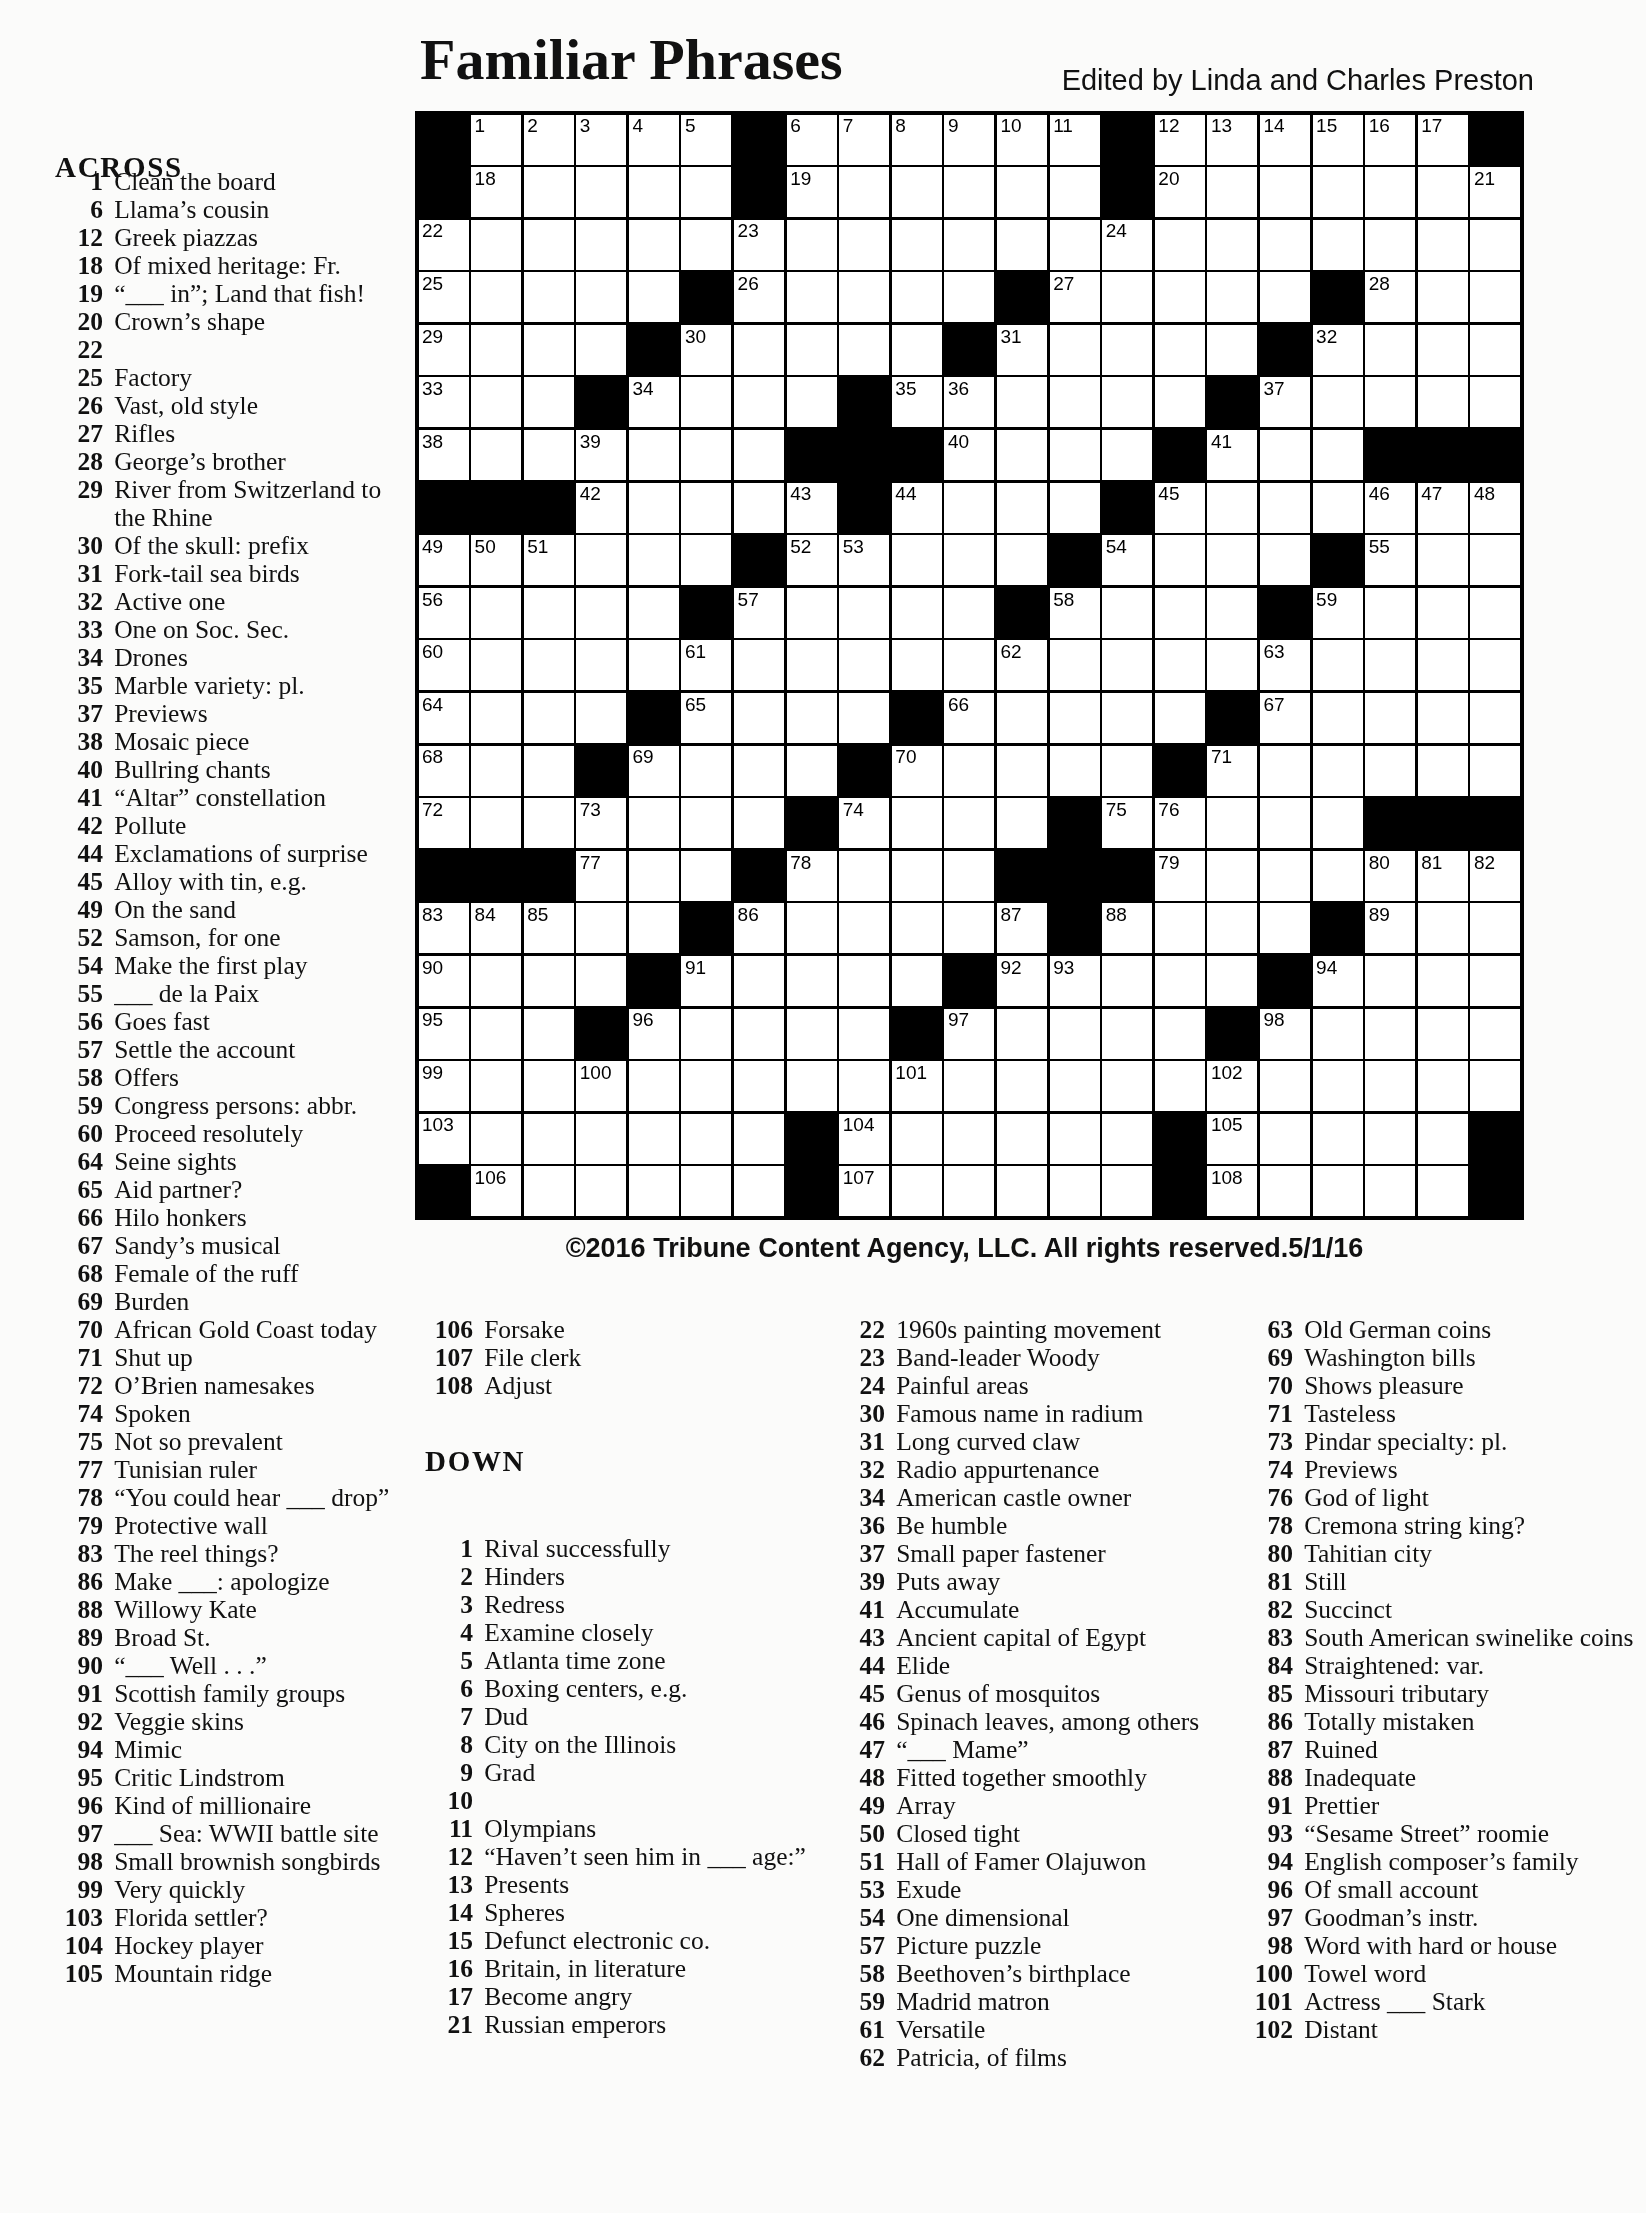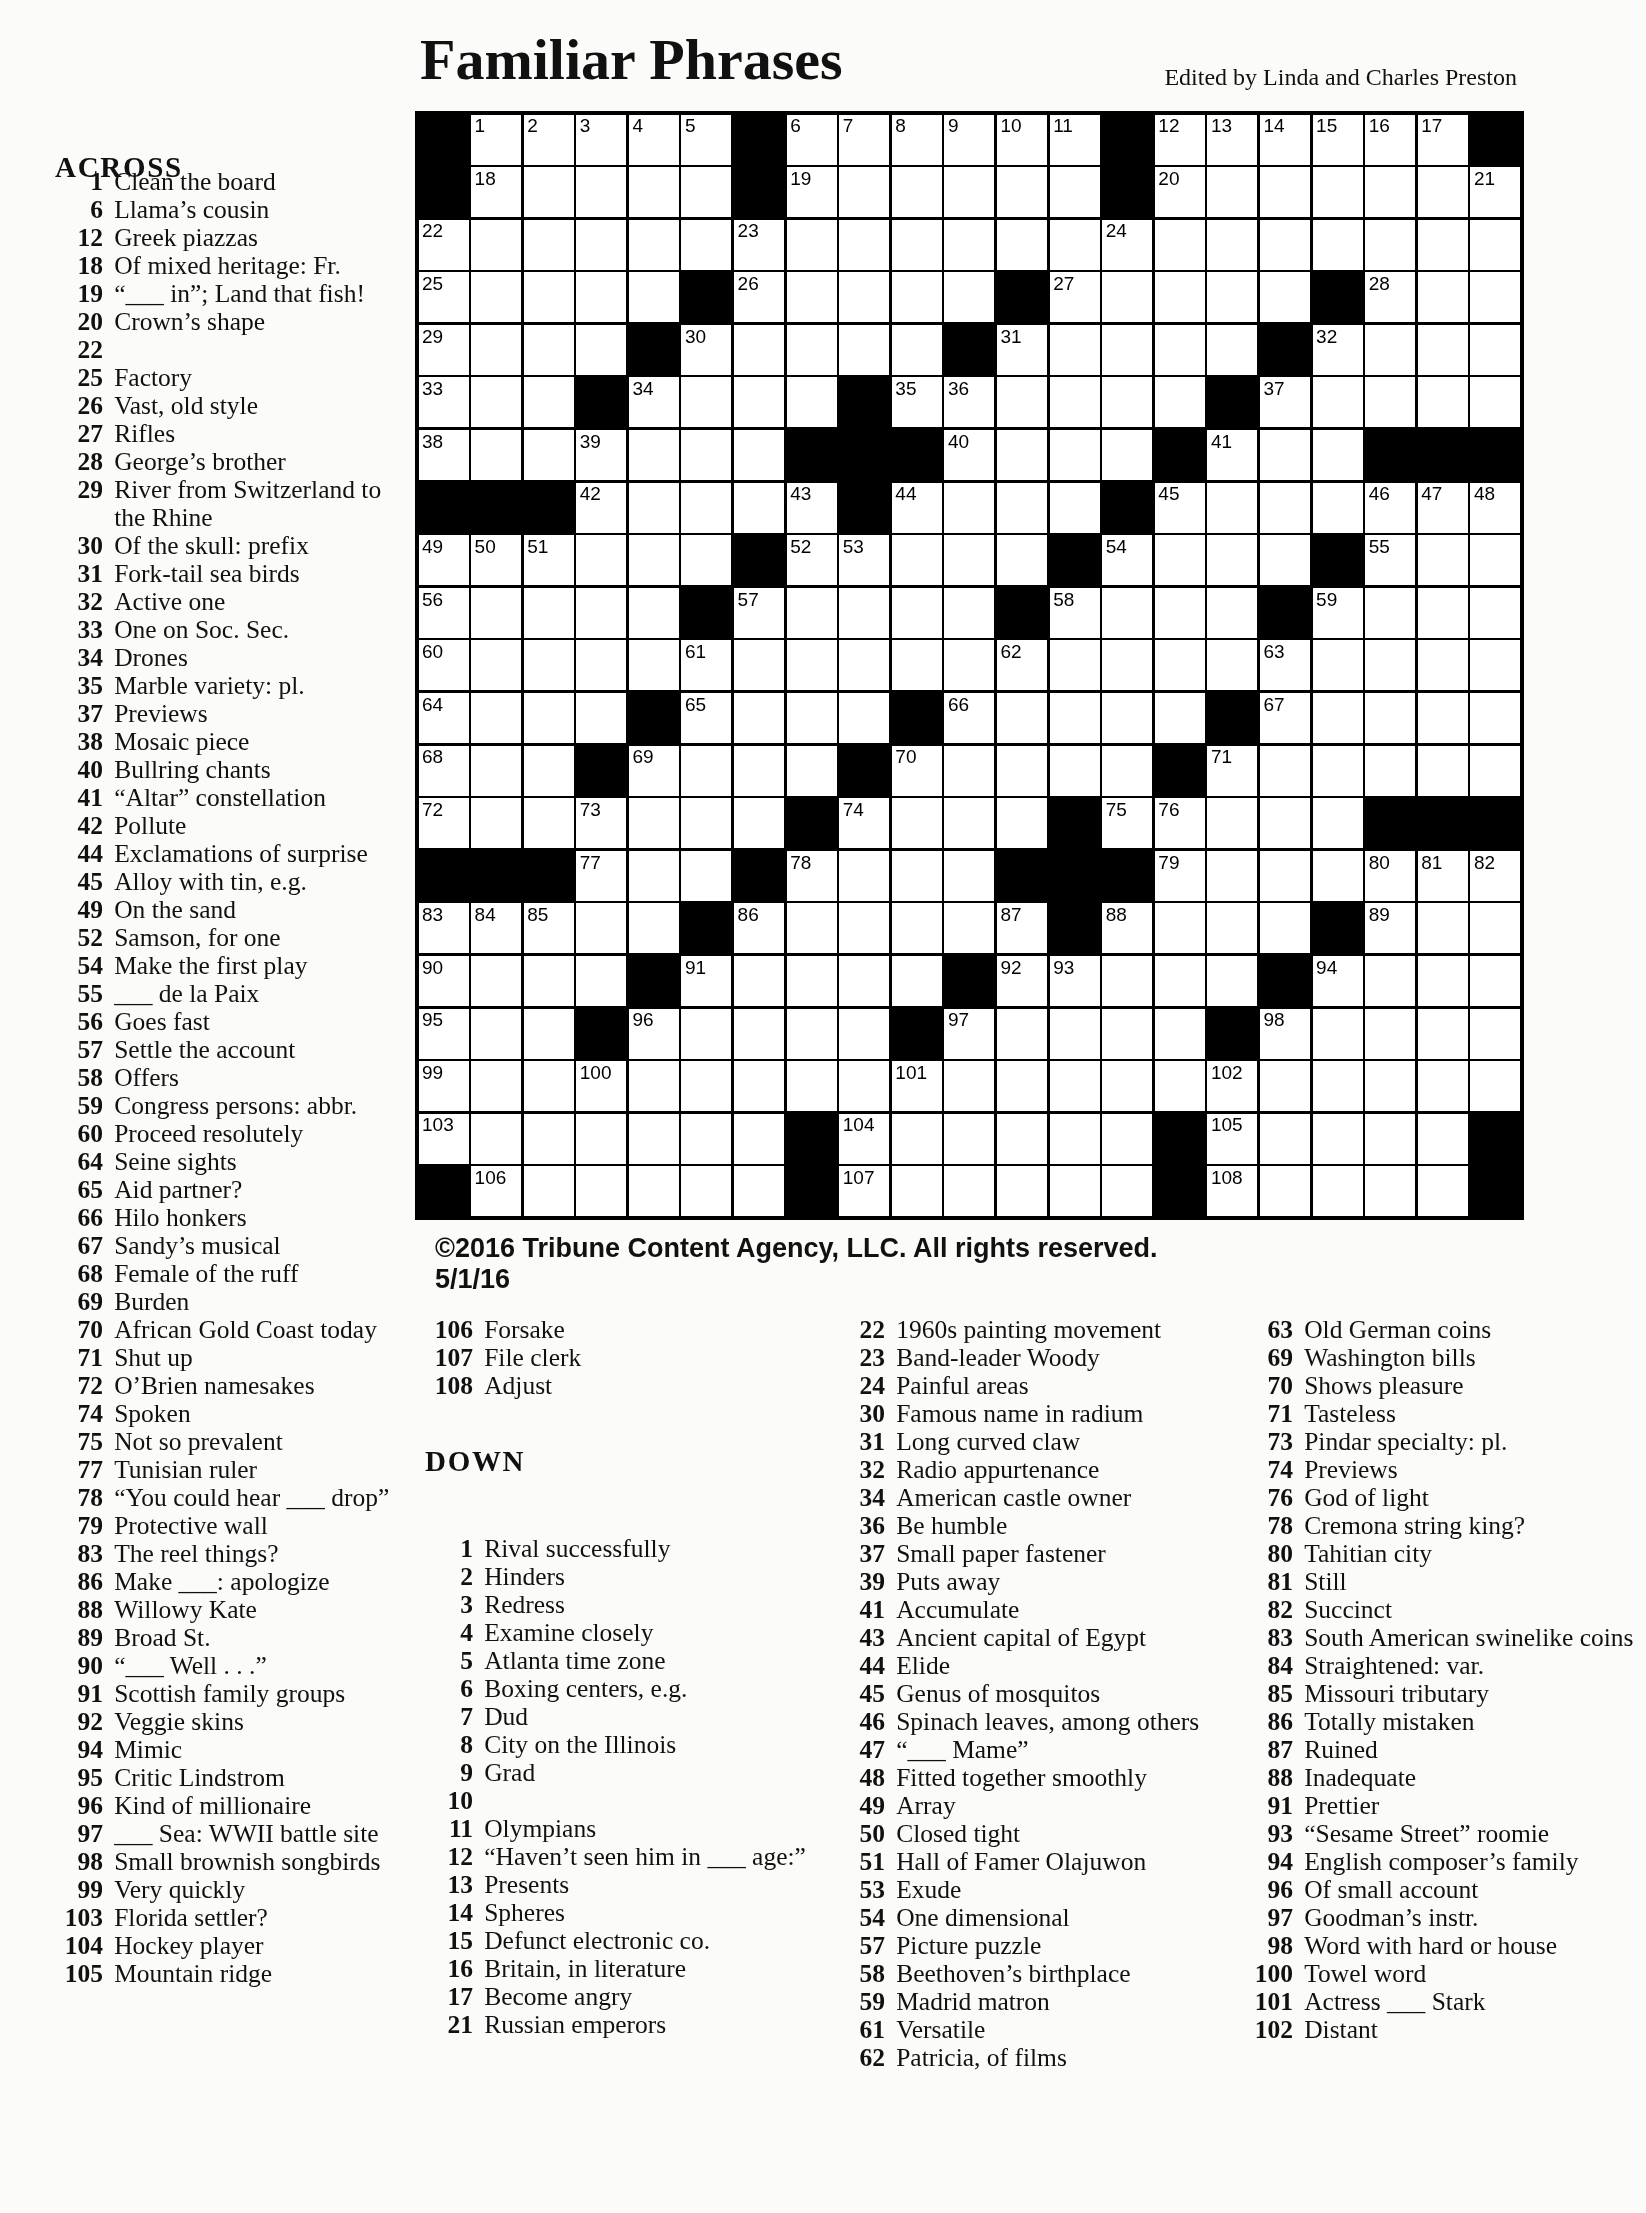--- a/index.html
+++ b/index.html
@@ -1,39 +1,39 @@
 <!DOCTYPE html>
 <html style="font-size:14px"><head>
 <meta charset="utf-8">
 <style>
   html,body{margin:0;padding:0;}
   body{background:#e9e9e9;}
   .page{position:relative;width:1646px;height:2214px;background:#fbfbfa;font-family:"Liberation Serif",serif;color:#111;overflow:hidden;}
 
   .title{position:absolute;left:420px;top:26px;margin:0;font-size:58px;font-weight:700;letter-spacing:0px;font-family:"Liberation Serif",serif;}
-  .byline{position:absolute;top:64px;right:129px;font-size:24px;font-family:Liberation Serif, serif;}
+  .byline{position:absolute;top:64px;right:112px;font-size:29px;font-family:Liberation Sans, sans-serif;}
 
   .list-header{font-weight:700;font-size:29px;letter-spacing:1.7px;font-family:"Liberation Serif",serif;margin-top:40px;}
   .across-header{position:absolute;left:55px;top:111px;}
 
   .clues{font-size:25.5px;}
   .clue{display:flex;align-items:flex-start;}
   .main-col .clue{line-height:28px;}
   .bcol .clue{line-height:28px;}
   .cnum{flex:0 0 48px;text-align:right;padding-right:11.2px;font-weight:700;}
   .ctext{flex:1;}
 
   .main-col{position:absolute;left:55px;top:168px;width:349px;}
 
   .grid{position:absolute;left:415px;top:111px;display:grid;grid-template-columns:repeat(21,50px);grid-auto-rows:50px;gap:2.6px;background:#000;padding:3.5px;width:max-content;}
   .cell{background:#fff;position:relative;}
   .cell.black{background:#000;}
   .cell .num{position:absolute;top:1.7px;left:3.5px;font-family:"Liberation Sans",sans-serif;font-size:19px;line-height:1;color:#000;}
 
-  .copyright-row{position:absolute;left:435px;top:1233px;width:1105px;display:flex;justify-content:flex-end;font-family:"Liberation Sans",sans-serif;font-size:27px;font-weight:700;flex-direction:column;}
+  .copyright-row{position:absolute;left:412px;top:1233px;width:1105px;display:flex;justify-content:center;font-family:"Liberation Sans",sans-serif;font-size:27px;font-weight:700;}
 
   .bcol{position:absolute;top:1316px;}
   .bcol1{left:425px;width:399px;}
   .bcol2{left:837px;width:408px;}
   .bcol3{left:1245px;width:399px;}
   .down-header{margin:45px 0 57px 0;}
 </style>
 </head>
 <body>
 

